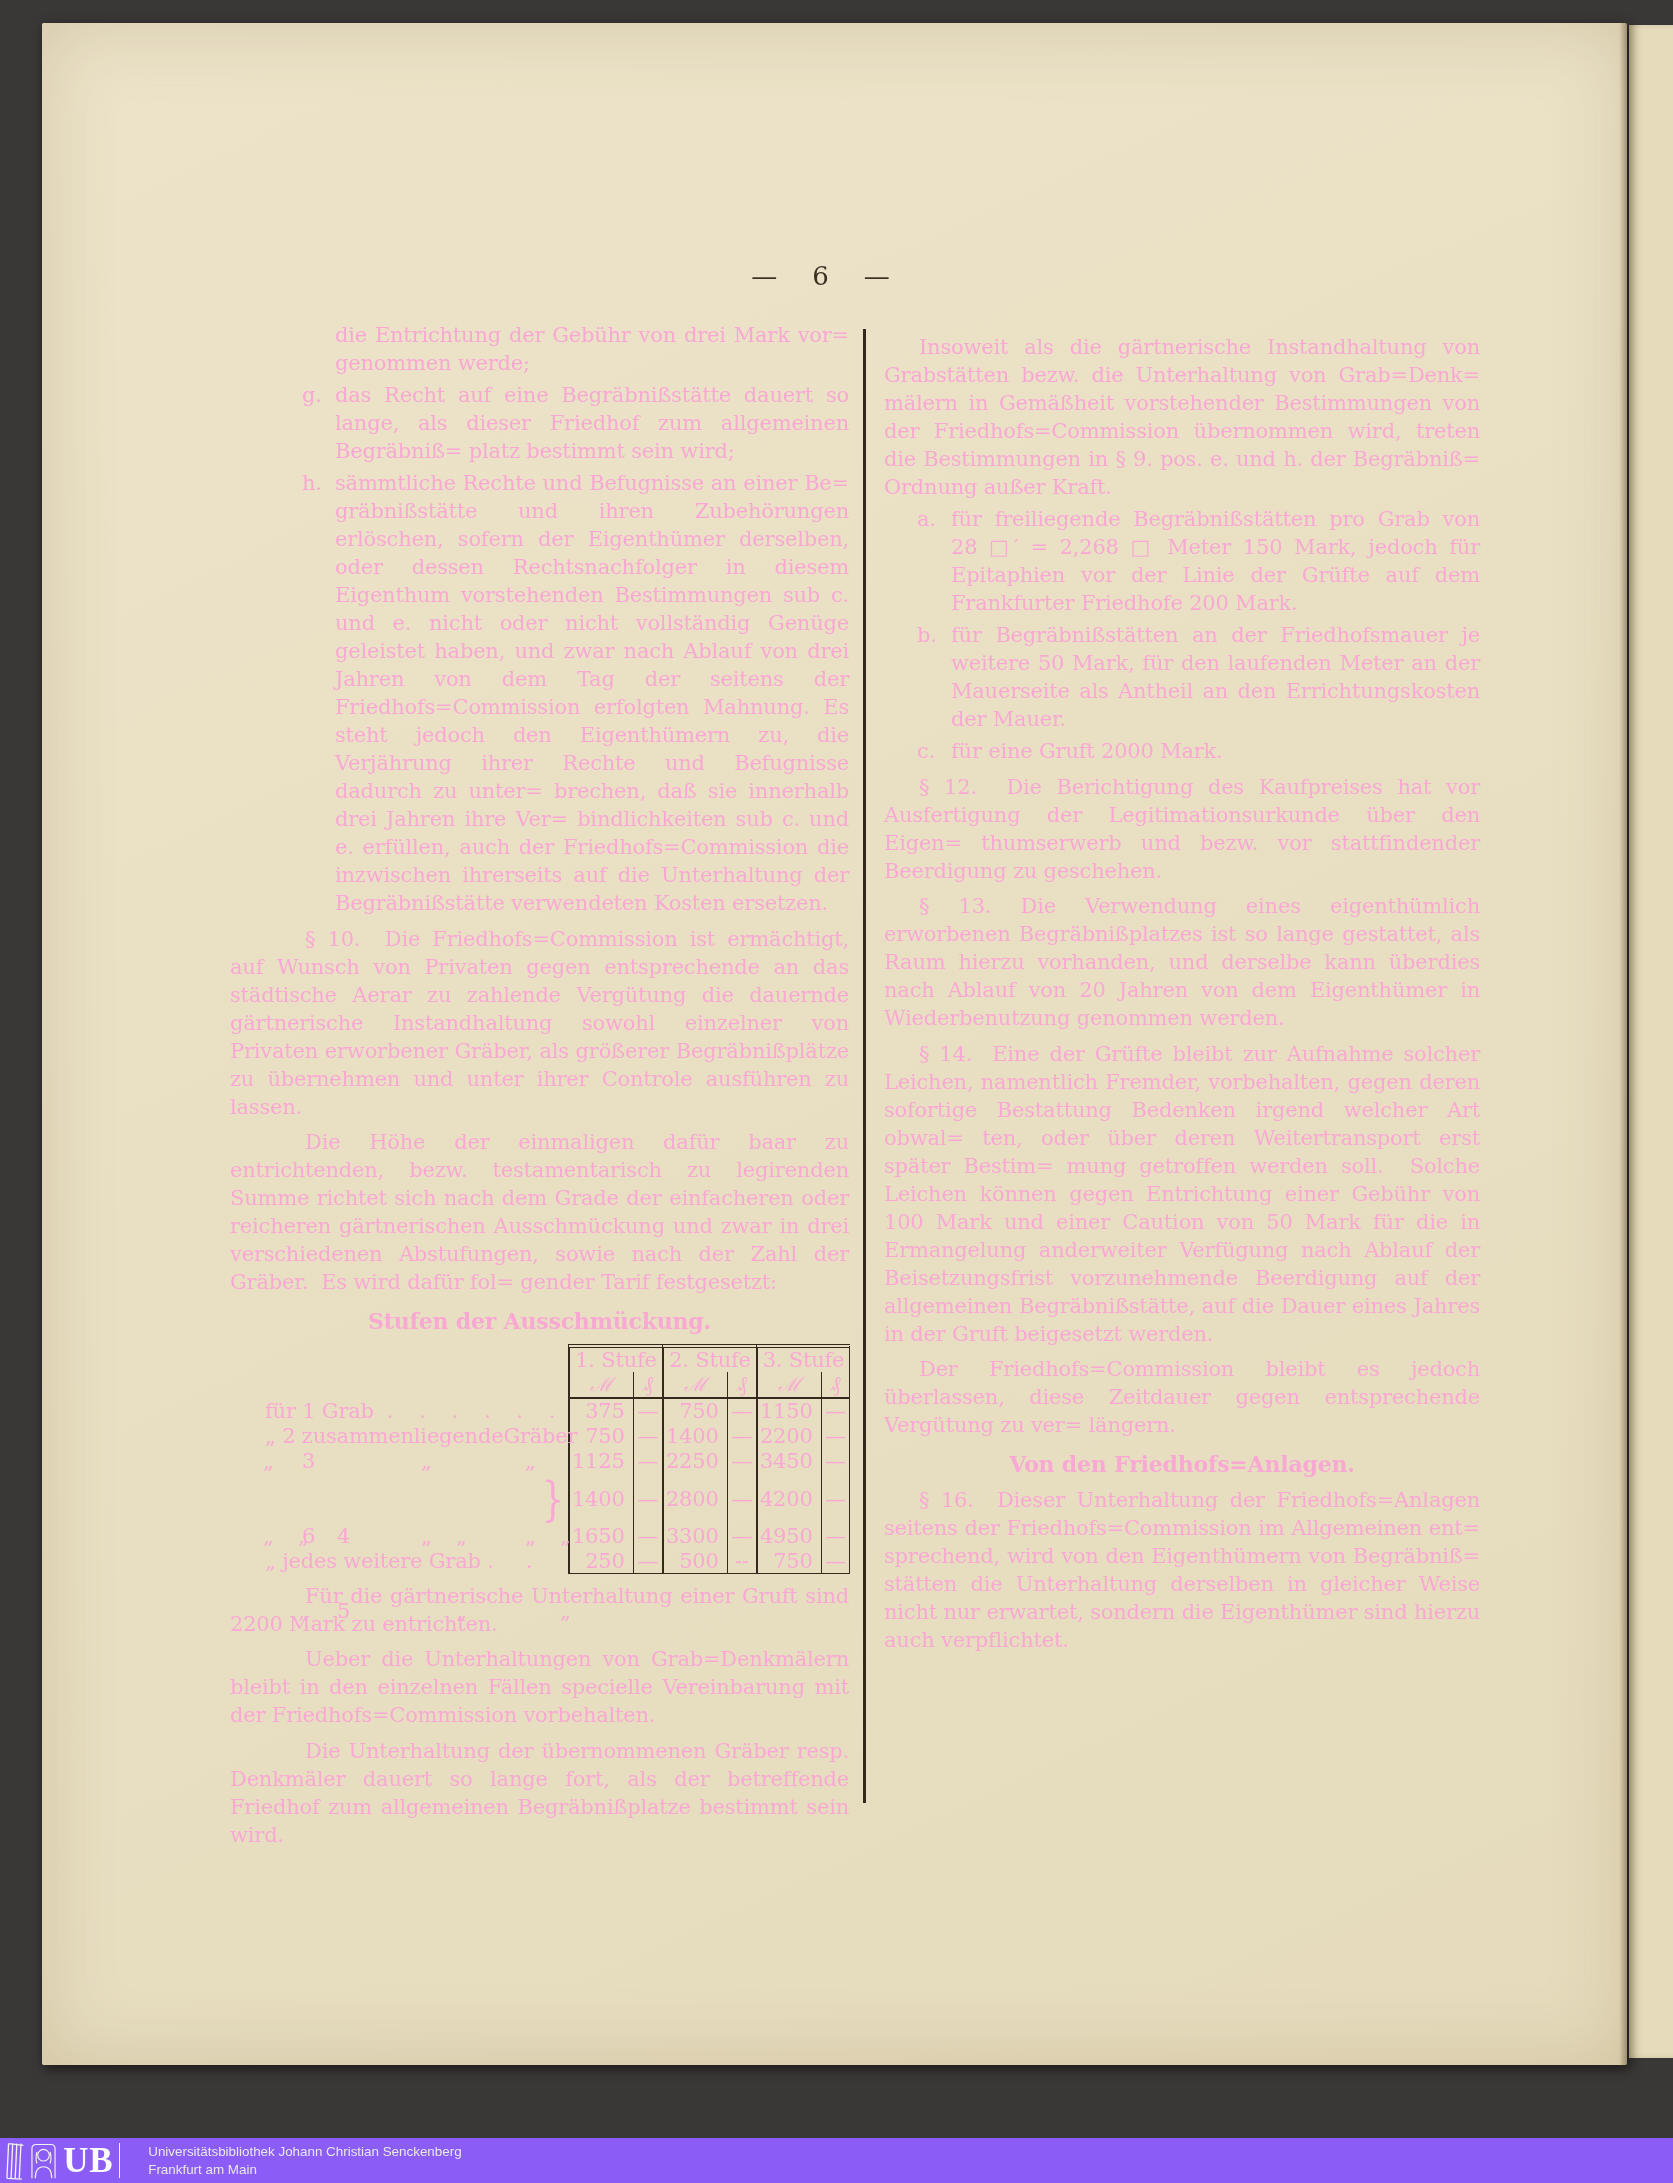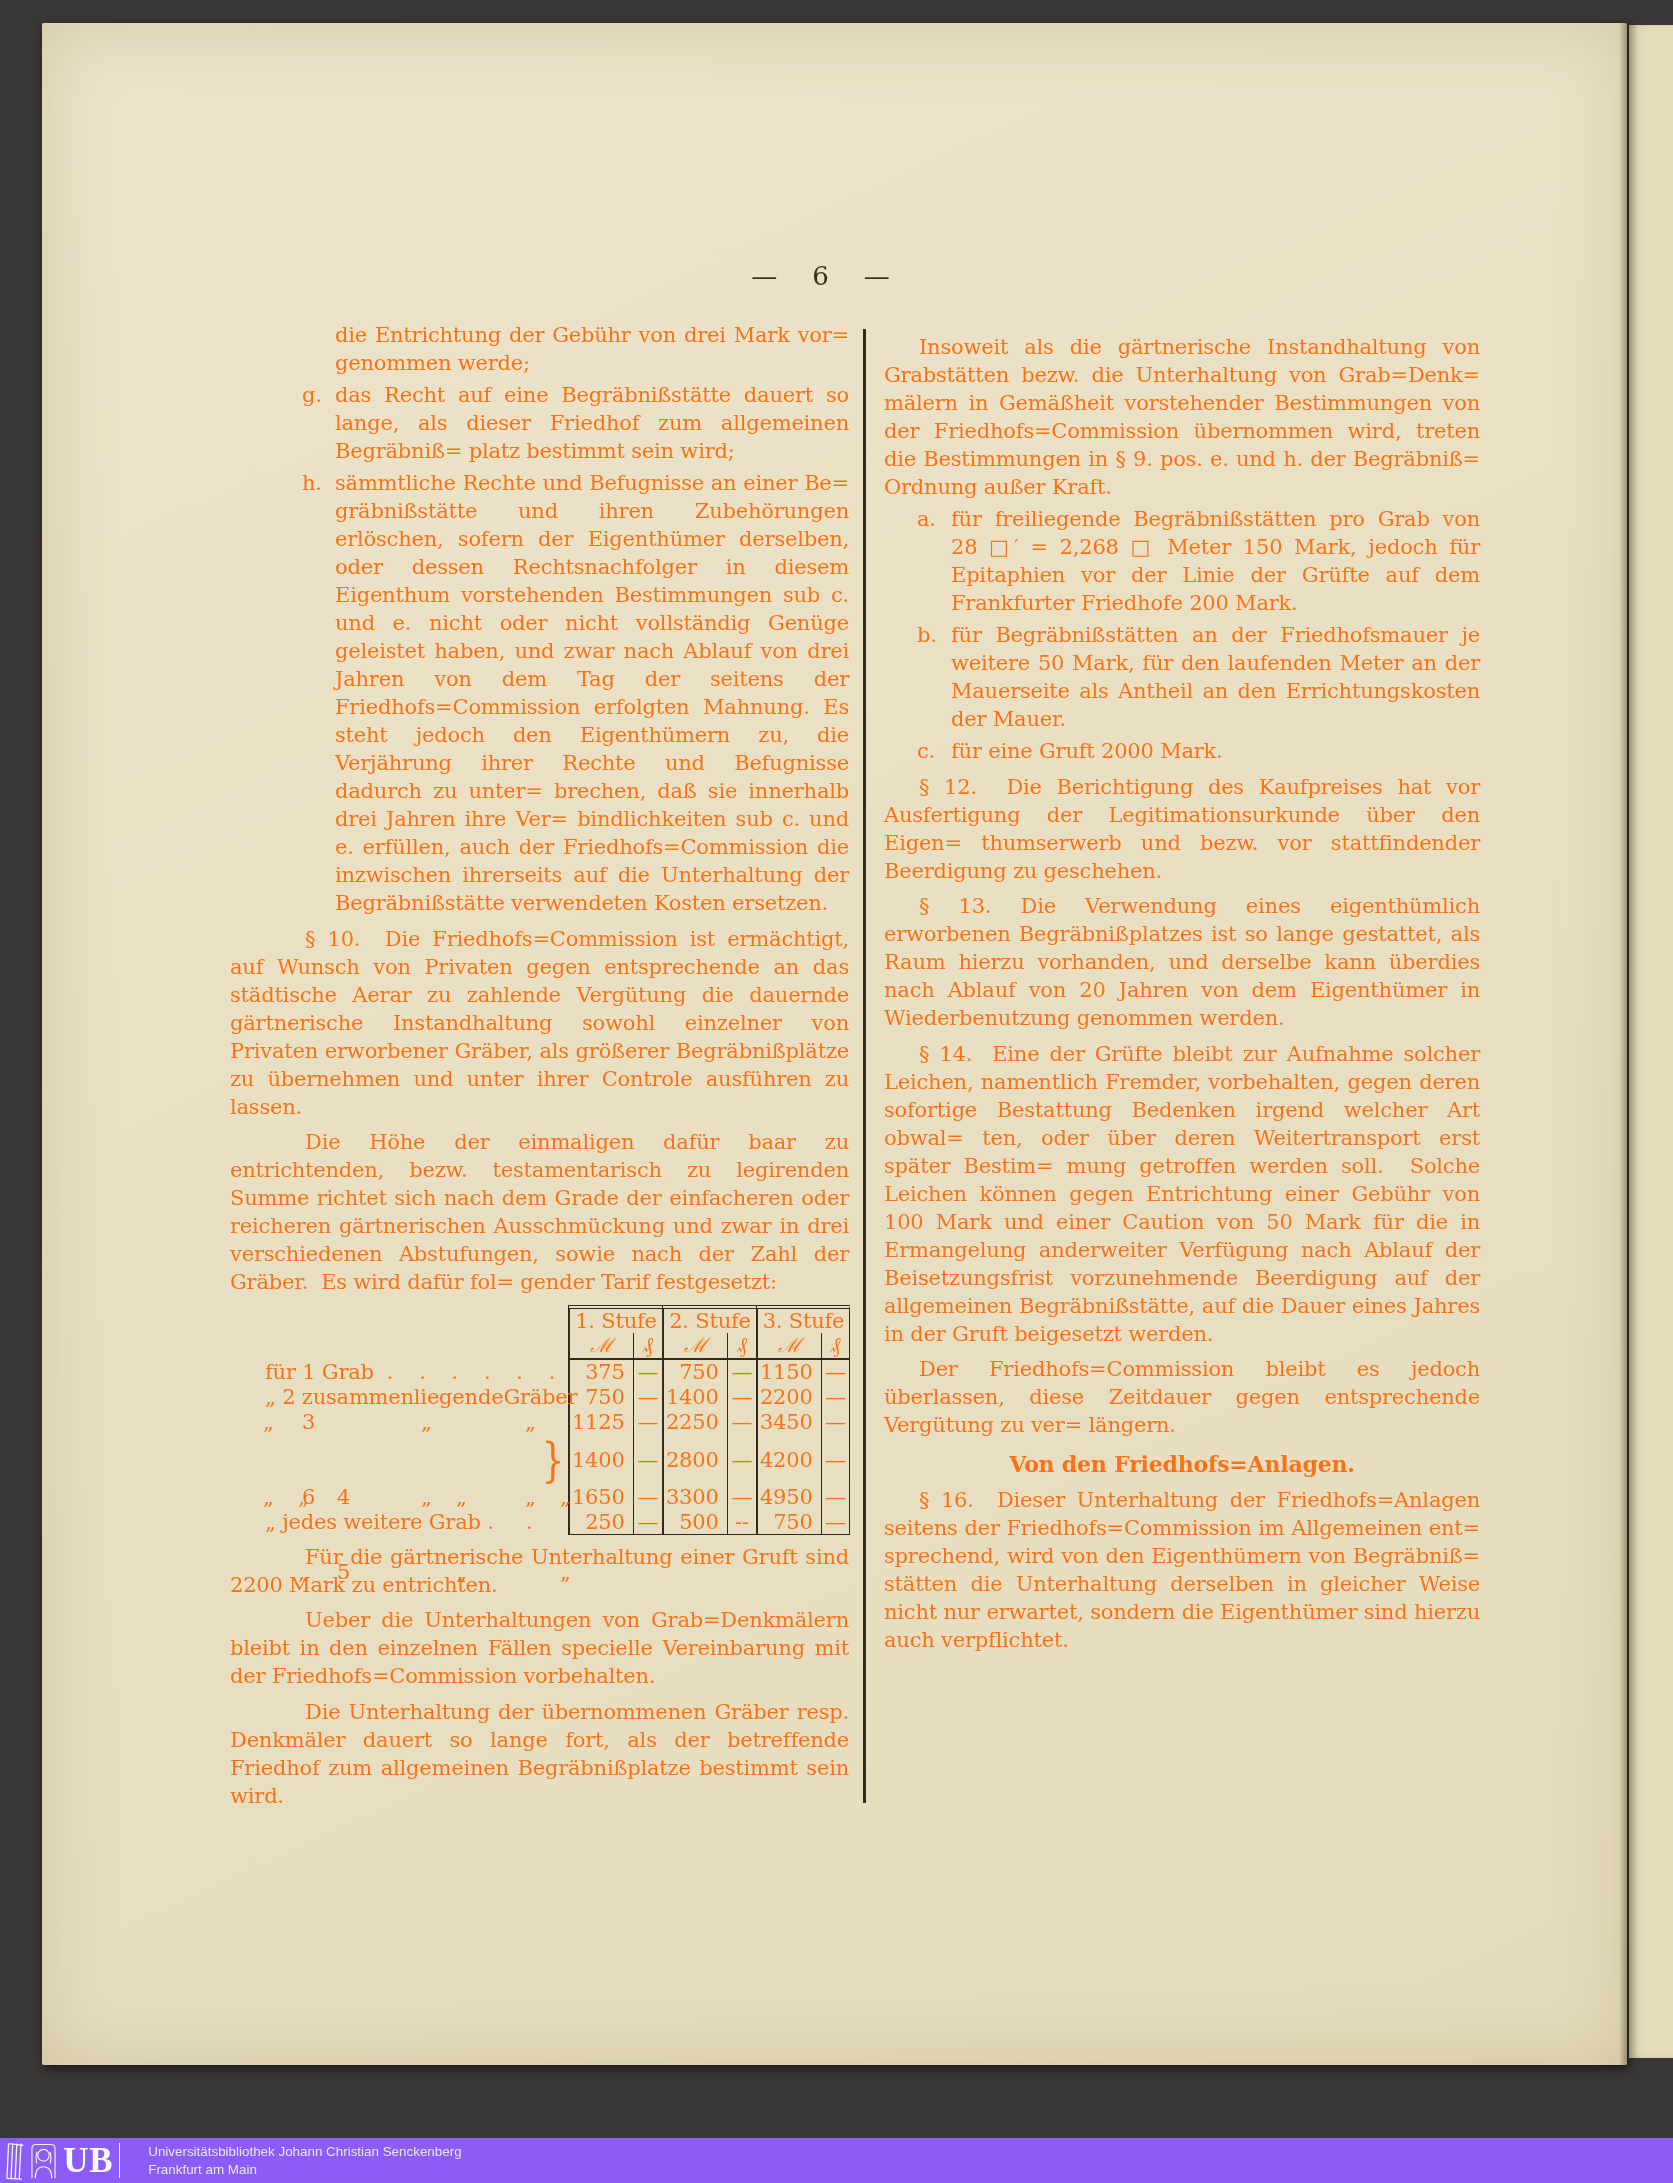--- a/index.html
+++ b/index.html
@@ -29,21 +29,21 @@
     position:absolute;left:695px;top:261px;width:251px;
     display:flex;justify-content:center;align-items:baseline;gap:35px;
     color:#3b3122;font-size:26px;
   }
   
   .divider{
     position:absolute;left:863px;top:329px;width:2.5px;height:1474px;
     background:#33291c;
   }
   .col{
-    position:absolute;color:#f97316;font-size:21px;line-height:28px;
+    position:absolute;color:#f9a8d4;font-size:21px;line-height:28px;
     text-align:justify;letter-spacing:-0.2px;
   }
   .leftcol{left:230px;top:321px;width:619px;}
   .rightcol{left:884px;top:325px;width:596px;}
   .hang{padding-left:105px;}
   .li{position:relative;margin-top:4.2px;}
   .leftcol .li{padding-left:105px;}
   .leftcol .li .mk{position:absolute;left:72px;top:0;}
   .rightcol .li{padding-left:67px;}
   .rightcol .li .mk{position:absolute;left:33px;top:0;}
@@ -122,20 +122,21 @@
   </div>
 
   <div class="li">
     <span class="mk">h.</span>
     <span>sämmtliche Rechte und Befugnisse an einer Be= gräbnißstätte und ihren Zubehörungen erlöschen, sofern der Eigenthümer derselben, oder dessen Rechtsnachfolger in diesem Eigenthum vorstehenden Bestimmungen sub c. und e. nicht oder nicht vollständig Genüge geleistet haben, und zwar nach Ablauf von drei Jahren von dem Tag der seitens der Friedhofs=Commission erfolgten Mahnung. Es steht jedoch den Eigenthümern zu, die Verjährung ihrer Rechte und Befugnisse dadurch zu unter= brechen, daß sie innerhalb drei Jahren ihre Ver= bindlichkeiten sub c. und e. erfüllen, auch der Friedhofs=Commission die inzwischen ihrerseits auf die Unterhaltung der Begräbnißstätte verwendeten Kosten ersetzen.</span>
   </div>
 
   <div class="para">§ 10.&nbsp; Die Friedhofs=Commission ist ermächtigt, auf Wunsch von Privaten gegen entsprechende an das städtische Aerar zu zahlende Vergütung die dauernde gärtnerische Instandhaltung sowohl einzelner von Privaten erworbener Gräber, als größerer Begräbnißplätze zu übernehmen und unter ihrer Controle ausführen zu lassen.</div>
   <div class="para">Die Höhe der einmaligen dafür baar zu entrichtenden, bezw. testamentarisch zu legirenden Summe richtet sich nach dem Grade der einfacheren oder reicheren gärtnerischen Ausschmückung und zwar in drei verschiedenen Abstufungen, sowie nach der Zahl der Gräber.&nbsp; Es wird dafür fol= gender Tarif festgesetzt:</div>
 
+  <div class="subhead">Stufen der Ausschmückung.</div>
 
   <div class="tgrid">
 
     <div class="c lblc"></div>
     <div class="c ghead span2 bt blh">1. Stufe</div>
     <div class="c ghead span2 bt blh">2. Stufe</div>
     <div class="c ghead span2 bt blh brh">3. Stufe</div>
 
     <div class="c lblc"></div>
     <div class="c sym blh hb">ℳ</div>

